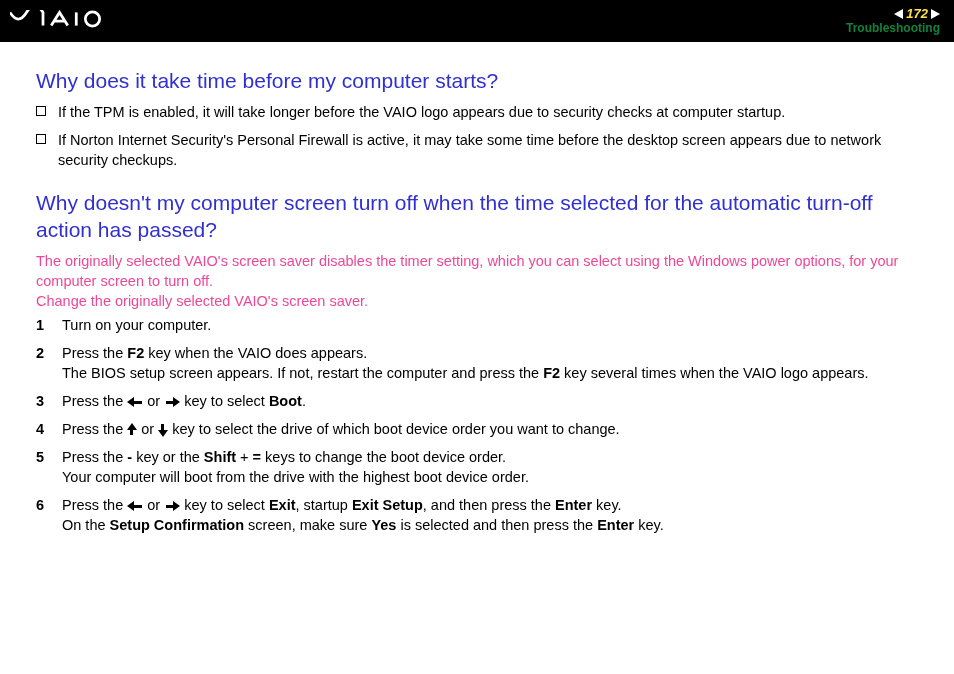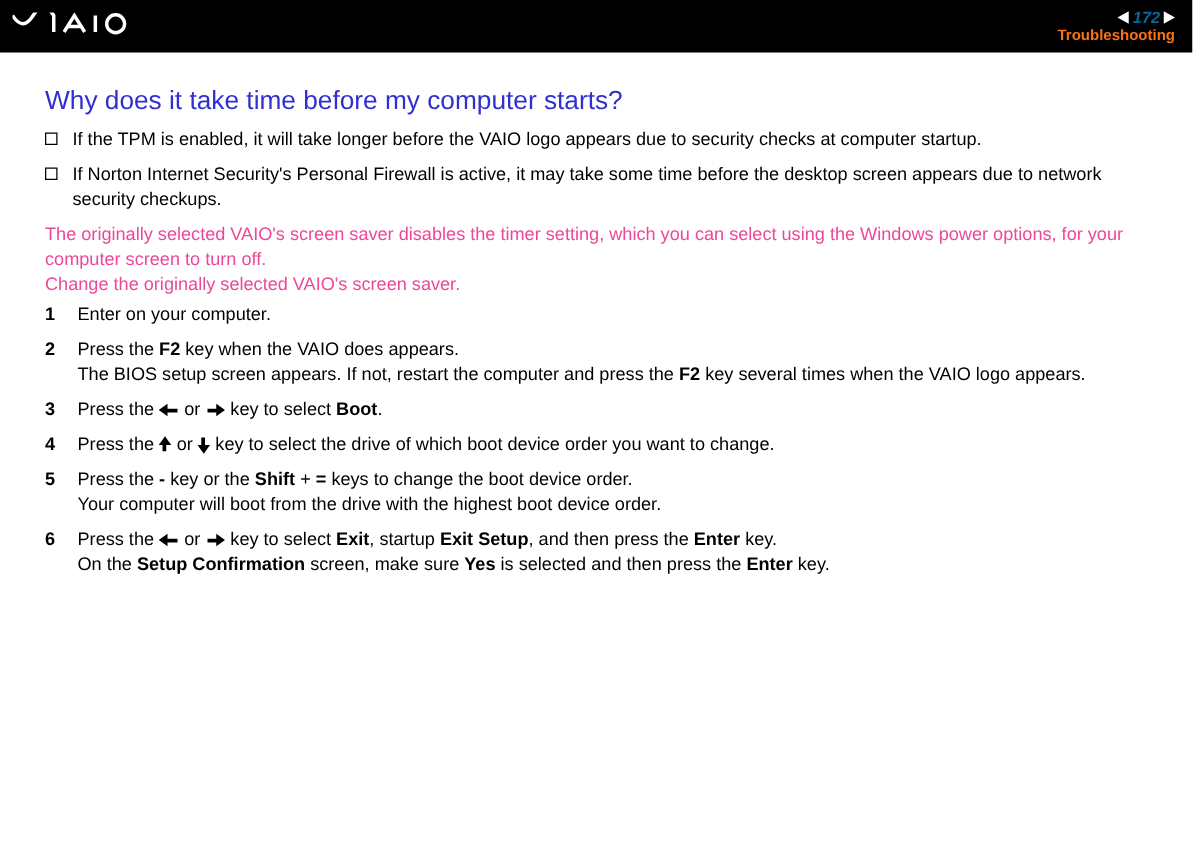--- a/index.html
+++ b/index.html
@@ -26,34 +26,34 @@
     align-items: flex-end;
     line-height: 1.15;
   }
   .page-nav {
     display: flex;
     align-items: center;
     gap: 3px;
     font-size: 13px;
     font-weight: bold;
     font-style: italic;
-    color: #0369a1;
+    color: #fde047;
   }
   .tri-left, .tri-right {
     display: inline-block;
     width: 0; height: 0;
     border-top: 5px solid transparent;
     border-bottom: 5px solid transparent;
   }
   .tri-left { border-right: 9px solid #fff; }
   .tri-right { border-left: 9px solid #fff; }
   .section-label {
     font-size: 12px;
     font-weight: bold;
-    color: #f97316;
+    color: #15803d;
   }
   .content {
     padding: 26px 32px 10px 36px;
   }
   .q-heading {
     color: #3030d0;
     font-size: 21px;
     font-weight: normal;
     margin-top: 20px;
     margin-bottom: 8px;
@@ -159,30 +159,31 @@
     <div class="item">
       <span class="marker"></span>
       <span class="text">If the TPM is enabled, it will take longer before the VAIO logo appears due to security checks at computer startup.</span>
     </div>
     <div class="item">
       <span class="marker"></span>
       <span class="text">If Norton Internet Security's Personal Firewall is active, it may take some time before the desktop screen appears due to network security checkups.</span>
     </div>
   </div>
 
+  <div class="q-heading">Why doesn't my computer screen turn off when the time selected for the automatic turn-off action has passed?</div>
   <div class="body-text">
     <span>The originally selected VAIO's screen saver disables the timer setting, which you can select using the Windows power options, for your computer screen to turn off.</span><br>
     <span>Change the originally selected VAIO's screen saver.</span>
   </div>
 
 
   <div class="num-list">
     <div class="item">
       <span class="marker">1</span>
-      <span class="text">Enter on your computer.</span>
+      <span class="text">Turn on your computer.</span>
     </div>
     <div class="item">
       <span class="marker">2</span>
       <span class="text">
         <span>Press the </span><b>F2</b><span> key when the VAIO does appears.</span><br>
         <span>The BIOS setup screen appears. If not, restart the computer and press the </span><b>F2</b><span> key several times when the VAIO logo appears.</span>
       </span>
     </div>
     <div class="item">
       <span class="marker">3</span>

